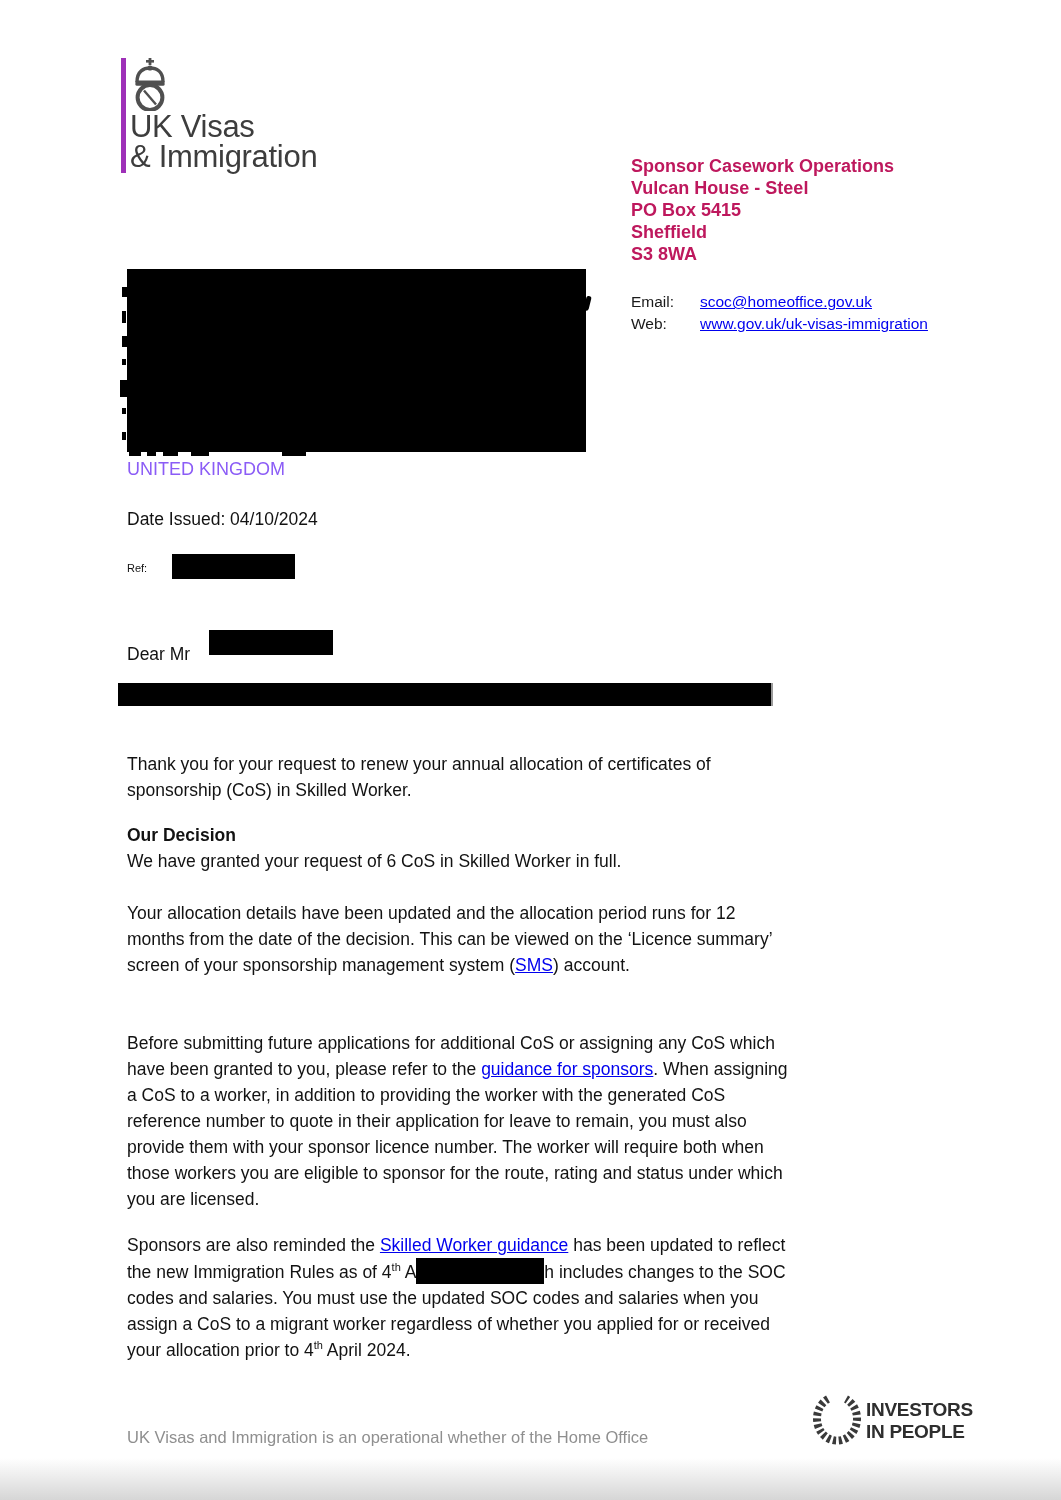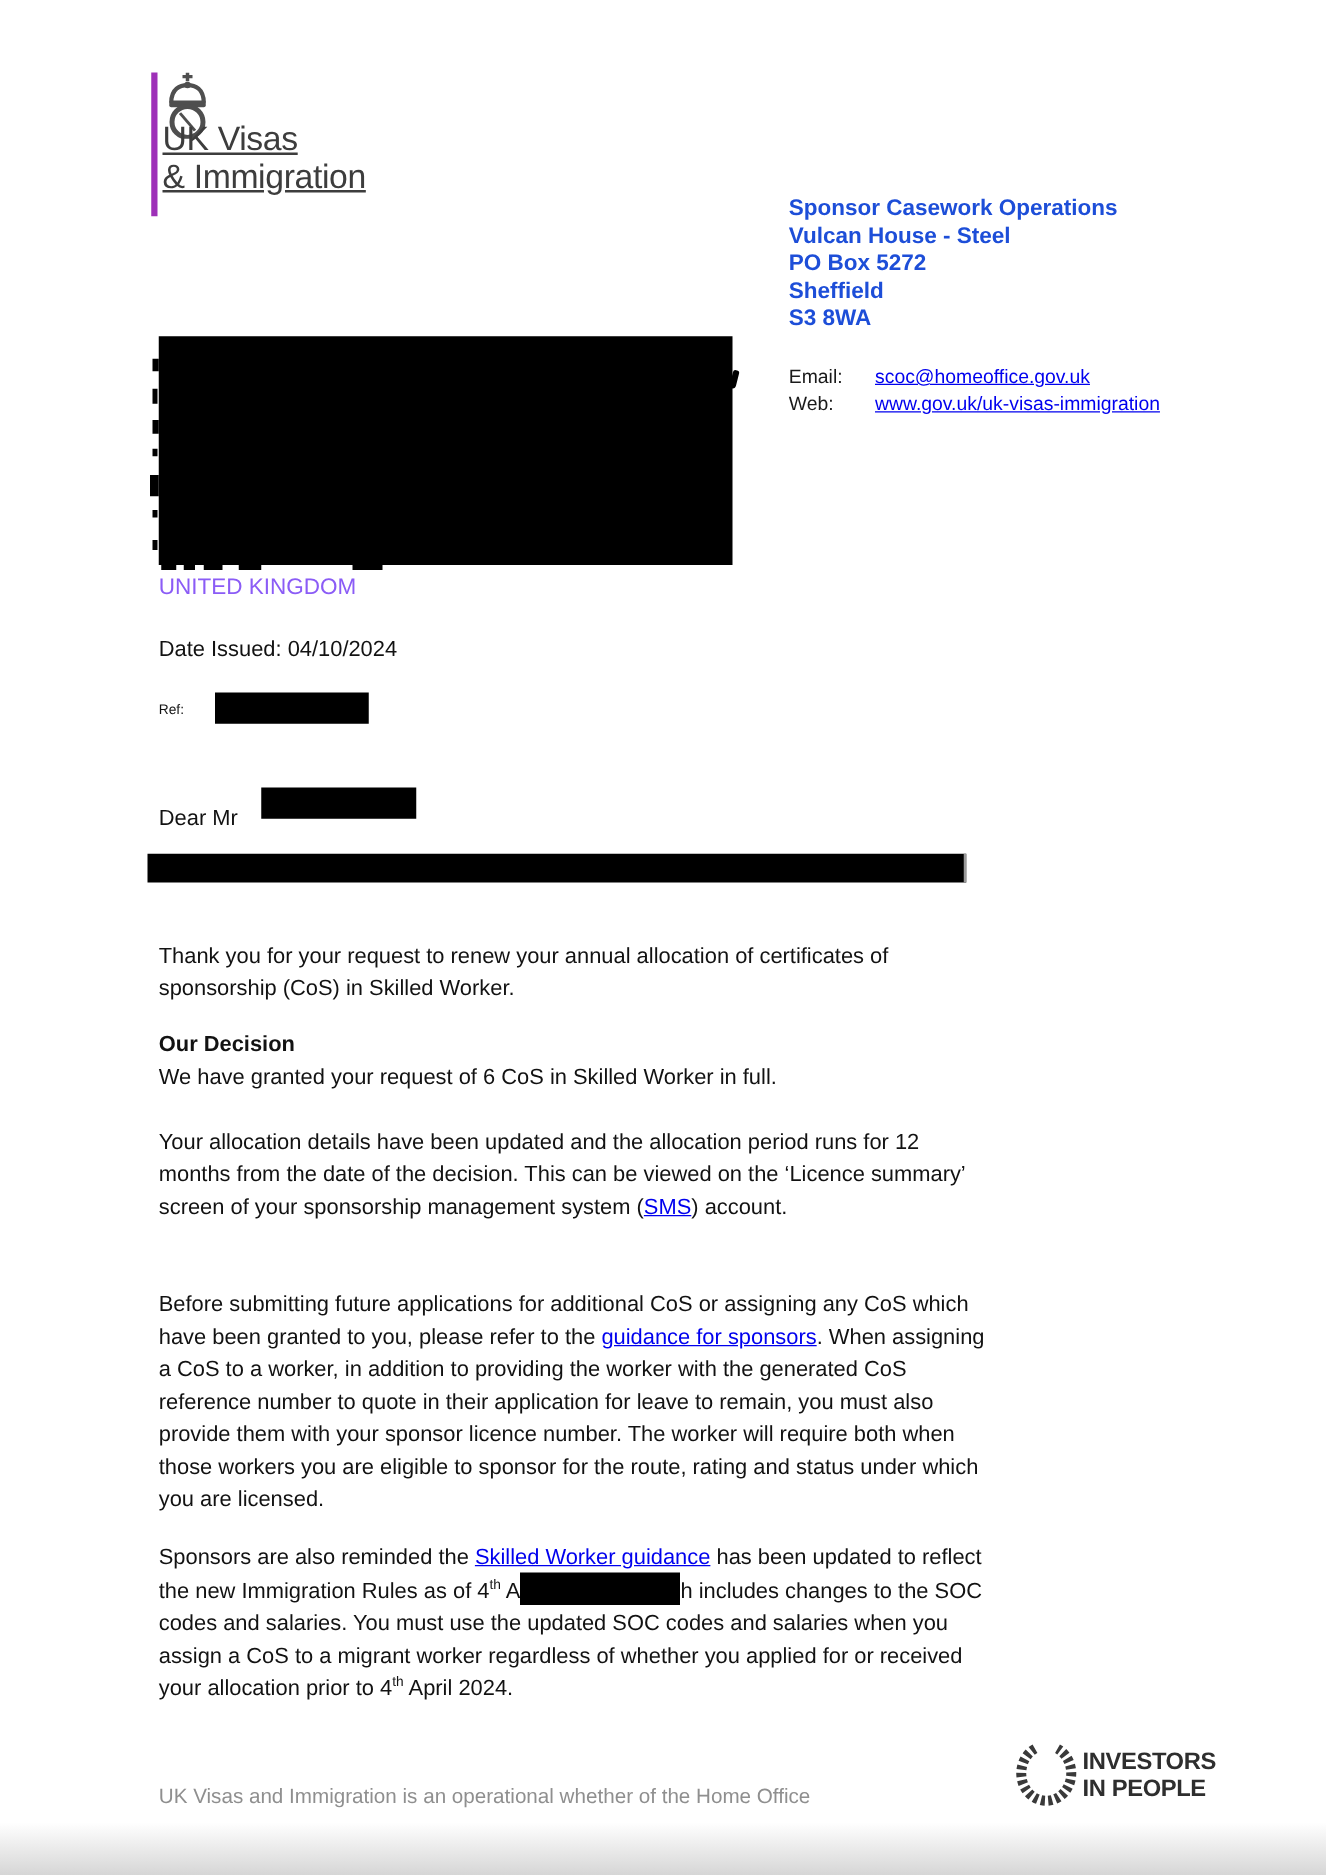--- a/index.html
+++ b/index.html
@@ -3,24 +3,24 @@
 <meta charset="utf-8">
 <style>
   html,body{margin:0;padding:0;background:#fff;}
   .page{position:relative;width:1061px;height:1500px;background:#ffffff;
         font-family:"Liberation Sans",sans-serif;color:#121212;overflow:hidden;}
   .abs{position:absolute;}
 
   
   .brand-bar{left:121px;top:58px;width:5px;height:115px;background:#9e30b8;}
   .crown{left:132px;top:58px;width:36px;height:53px;}
-  .brand-text{left:130px;top:96px;font-size:27px;line-height:30px;color:#3d3d3d;letter-spacing:-0.3px;text-decoration:underline;}
+  .brand-text{left:130px;top:112px;font-size:31px;line-height:30px;color:#3d3d3d;letter-spacing:-0.3px;}
 
   
-  .sender{left:631px;top:155px;font-size:18px;font-weight:bold;line-height:22px;color:#1d4ed8;}
+  .sender{left:631px;top:155px;font-size:18px;font-weight:bold;line-height:22px;color:#be185d;}
   .contact{left:631px;top:291px;font-size:15.5px;line-height:22px;color:#1a1a1a;}
   .contact .row{display:flex;}
   .contact .lbl{width:69px;}
   a.blink{color:#0000ee;text-decoration:underline;cursor:pointer;}
 
   
   .redact-addr{left:127px;top:269px;width:459px;height:183px;background:#000;}
   .frag{position:absolute;background:#000;}
   .comma-frag{left:585px;top:296px;width:5px;height:15px;background:#000;border-radius:2px 2px 3px 1px;transform:rotate(14deg);}
   .redact-ref{left:172px;top:554px;width:123px;height:25px;background:#000;}
@@ -65,21 +65,21 @@
     <path d="M12 32.5 L24 46.5" stroke="#4f4f4f" stroke-width="2.4"></path>
   </svg>
   <div class="abs brand-text">
     <div>UK Visas</div>
     <div>&amp; Immigration</div>
   </div>
 
   <div class="abs sender">
     <div>Sponsor Casework Operations</div>
     <div>Vulcan House - Steel</div>
-    <div>PO Box 5272</div>
+    <div>PO Box 5415</div>
     <div>Sheffield</div>
     <div>S3 8WA</div>
   </div>
   <div class="abs contact">
     <div class="row">
       <span class="lbl">Email:</span>
       <a class="blink" href="#">scoc@homeoffice.gov.uk</a>
     </div>
     <div class="row">
       <span class="lbl">Web:</span>

